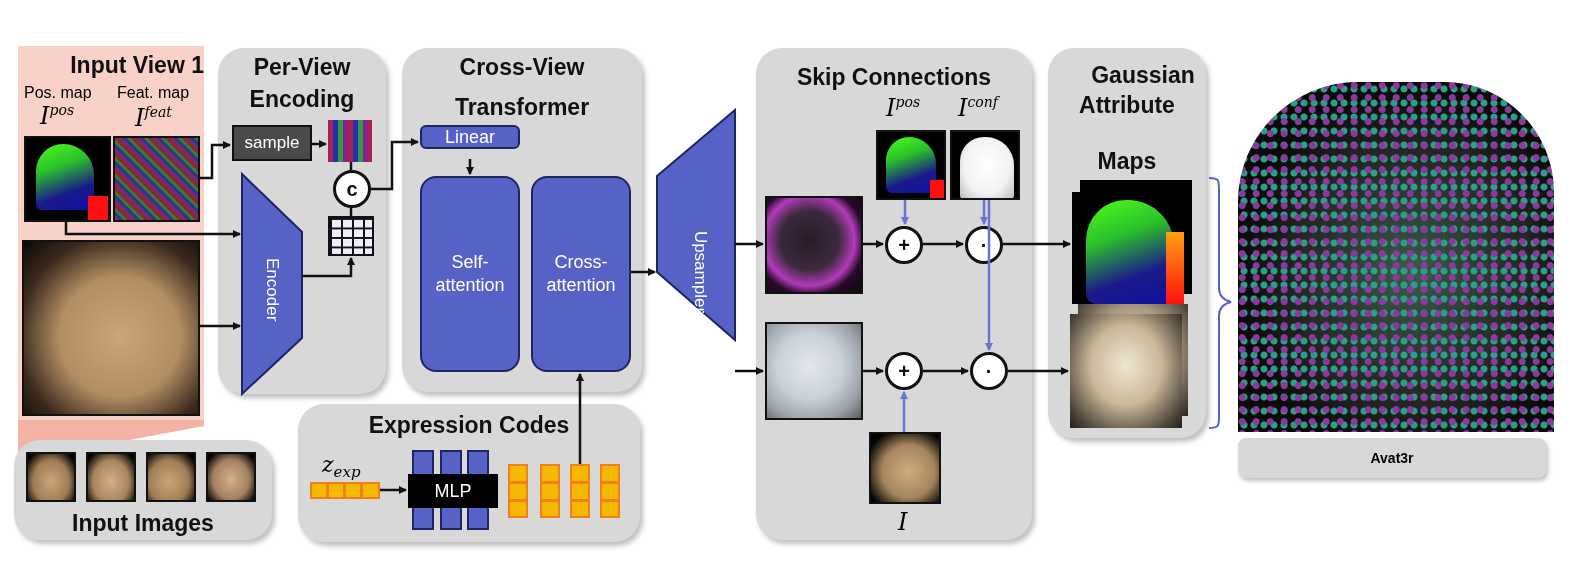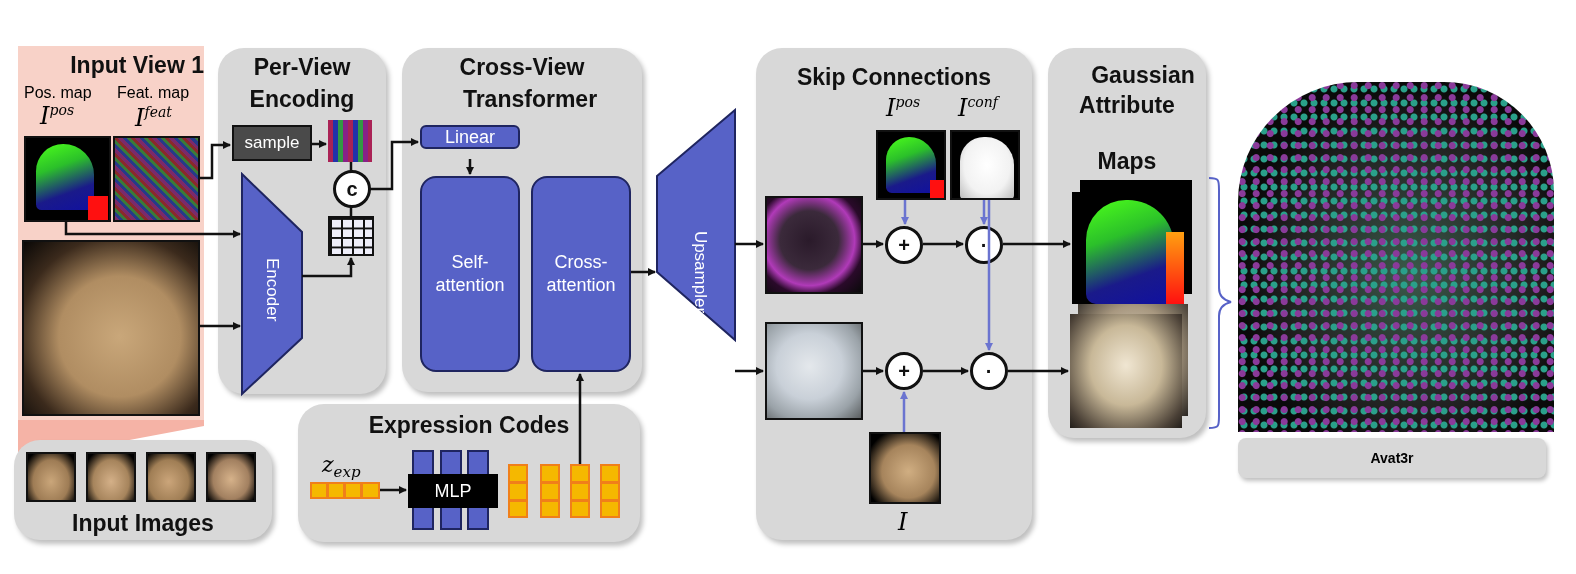--- a/index.html
+++ b/index.html
@@ -53,21 +53,21 @@
     <span>c</span>
   </div>
 <div class="abs" style="left:328px;top:216px;width:46px;height:40px;border:2px solid #111;box-sizing:border-box;background-color:#eeeefa;background-image:linear-gradient(#111 2px,transparent 2px),linear-gradient(90deg,#111 2px,transparent 2px);background-size:11px 9.5px;"></div>
 <svg class="abs" style="left:240px;top:172px" width="66" height="226">
   <polygon points="2,2 62,60 62,166 2,222" fill="#5762c7" stroke="#1f2560" stroke-width="2"></polygon>
 </svg>
 <div class="abs" style="left:250px;top:270px;width:44px;text-align:center;color:#fff;font-size:17px;transform:rotate(90deg);transform-origin:center;">Encoder</div>
 
 <div class="panel" style="left:402px;top:48px;width:240px;height:344px;"></div>
 <div class="title" style="left:402px;top:52px;width:240px;">Cross-View</div>
-<div class="title" style="left:402px;top:84px;width:240px;padding-left:8px;">Transformer</div>
+<div class="title" style="left:402px;top:92px;width:240px;">Transformer</div>
 <div class="abs blue" style="left:420px;top:125px;width:100px;height:24px;border-radius:6px;box-sizing:border-box;display:flex;align-items:center;justify-content:center;font-size:18px;">
   <span>Linear</span>
 </div>
 <div class="abs blue" style="left:420px;top:176px;width:100px;height:196px;border-radius:16px;box-sizing:border-box;display:flex;flex-direction:column;align-items:center;justify-content:center;font-size:18px;line-height:23px;">
   <span>Self-</span>
   <span>attention</span>
 </div>
 <div class="abs blue" style="left:531px;top:176px;width:100px;height:196px;border-radius:16px;box-sizing:border-box;display:flex;flex-direction:column;align-items:center;justify-content:center;font-size:18px;line-height:23px;">
   <span>Cross-</span>
   <span>attention</span>

